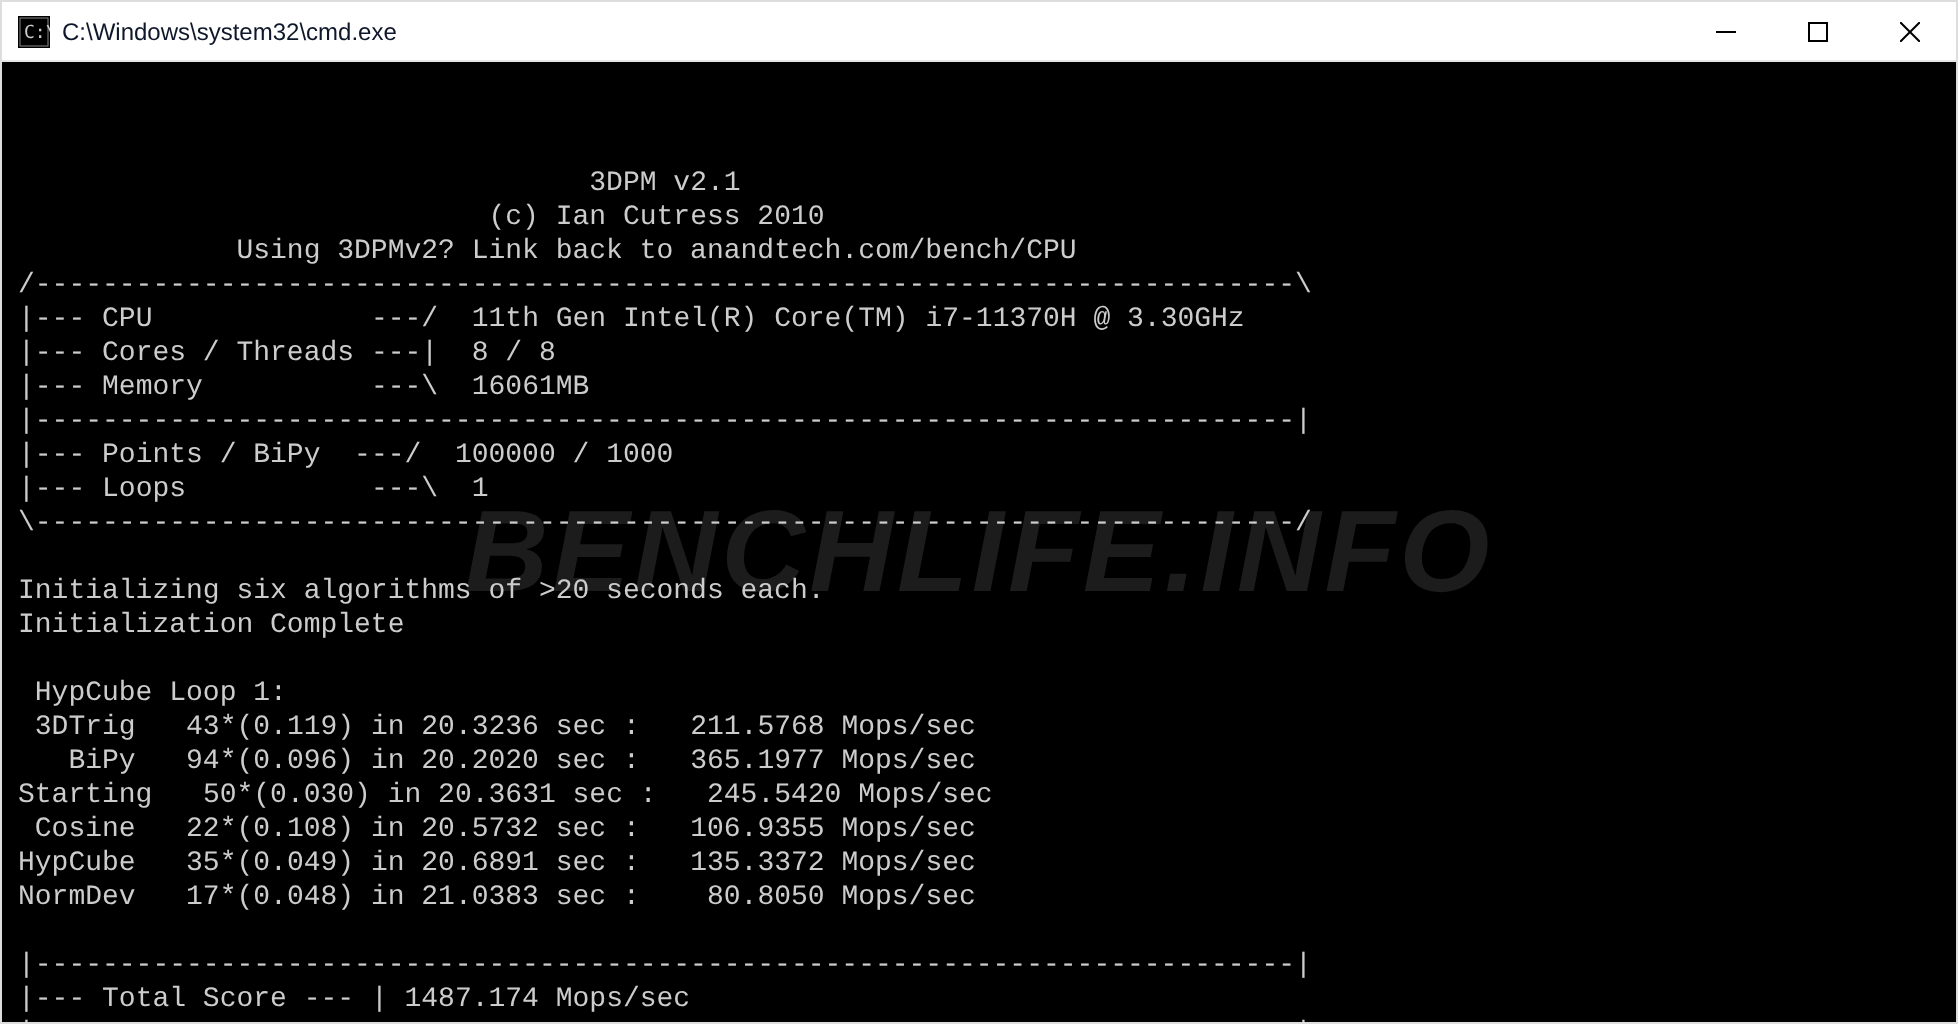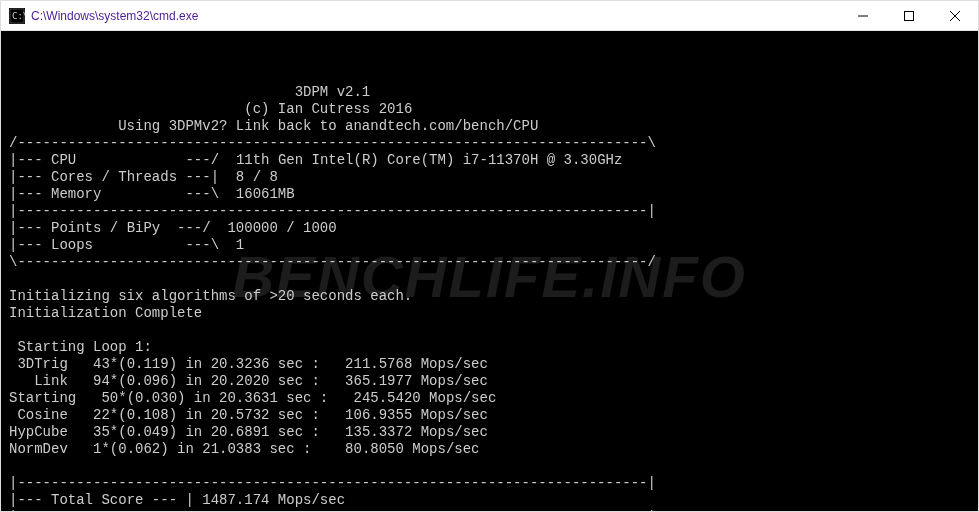--- a/index.html
+++ b/index.html
@@ -38,21 +38,21 @@
       display: inline-flex;
       align-items: center;
       justify-content: center;
     }
     .titlebar-icon svg {
       width: 16px;
       height: 16px;
     }
     .titlebar-title {
       font-size: 12px;
-      color: #4c1d95;
+      color: #0f172a;
       flex: 1;
     }
     .window-controls {
       display: flex;
       height: 100%;
     }
     .window-control {
       width: 46px;
       height: 100%;
       display: flex;
@@ -125,40 +125,40 @@
             <line x1="0" y1="0" x2="10" y2="10" stroke="#000" stroke-width="1"></line>
             <line x1="10" y1="0" x2="0" y2="10" stroke="#000" stroke-width="1"></line>
           </svg>
       </div>
     </div>
   </div>
 
   <div class="terminal">
     <div class="watermark">BENCHLIFE.INFO</div>
     <div class="terminal-content"><span>                                  </span><span>3DPM v2.1</span>
-<span>                            </span><span>(c) Ian Cutress 2016</span>
+<span>                            </span><span>(c) Ian Cutress 2010</span>
 <span>             </span><span>Using 3DPMv2? Link back to anandtech.com/bench/CPU</span>
 <span>/---------------------------------------------------------------------------\</span>
 <span>|--- </span><span>CPU</span><span>             ---/  </span><span>11th Gen Intel(R) Core(TM) i7-11370H @ 3.30GHz</span>
 <span>|--- </span><span>Cores / Threads</span><span> ---|  </span><span>8 / 8</span>
 <span>|--- </span><span>Memory</span><span>          ---\  </span><span>16061MB</span>
 <span>|---------------------------------------------------------------------------|</span>
 <span>|--- </span><span>Points / BiPy</span><span>  ---/  </span><span>100000 / 1000</span>
 <span>|--- </span><span>Loops</span><span>           ---\  </span><span>1</span>
 <span>\---------------------------------------------------------------------------/</span>
 
 <span>Initializing six algorithms of &gt;20 seconds each.</span>
 <span>Initialization Complete</span>
 
-<span> Starting Loop 1:</span>
+<span> HypCube Loop 1:</span>
 <span> 3DTrig</span>   <span>43*(0.119) in 20.3236 sec :</span>   <span>211.5768 Mops/sec</span>
-<span>   Link</span>   <span>94*(0.096) in 20.2020 sec :</span>   <span>365.1977 Mops/sec</span>
+<span>   BiPy</span>   <span>94*(0.096) in 20.2020 sec :</span>   <span>365.1977 Mops/sec</span>
 <span>Starting</span>   <span>50*(0.030) in 20.3631 sec :</span>   <span>245.5420 Mops/sec</span>
 <span> Cosine</span>   <span>22*(0.108) in 20.5732 sec :</span>   <span>106.9355 Mops/sec</span>
 <span>HypCube</span>   <span>35*(0.049) in 20.6891 sec :</span>   <span>135.3372 Mops/sec</span>
-<span>NormDev</span>   <span>1*(0.062) in 21.0383 sec :</span>   <span> 80.8050 Mops/sec</span>
+<span>NormDev</span>   <span>17*(0.048) in 21.0383 sec :</span>   <span> 80.8050 Mops/sec</span>
 
 <span>|---------------------------------------------------------------------------|</span>
 <span>|--- </span><span>Total Score</span><span> --- | </span><span>1487.174 Mops/sec</span>
 <span>|---------------------------------------------------------------------------|</span>
 </div>
   </div>
 </div>
 
 </body></html>

